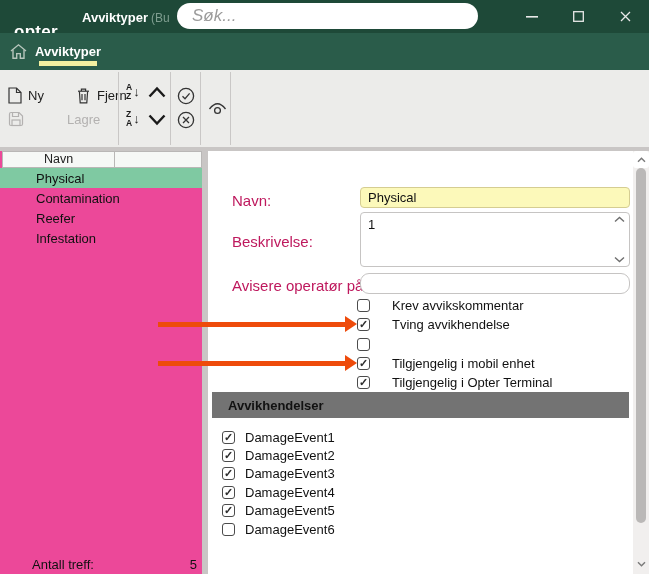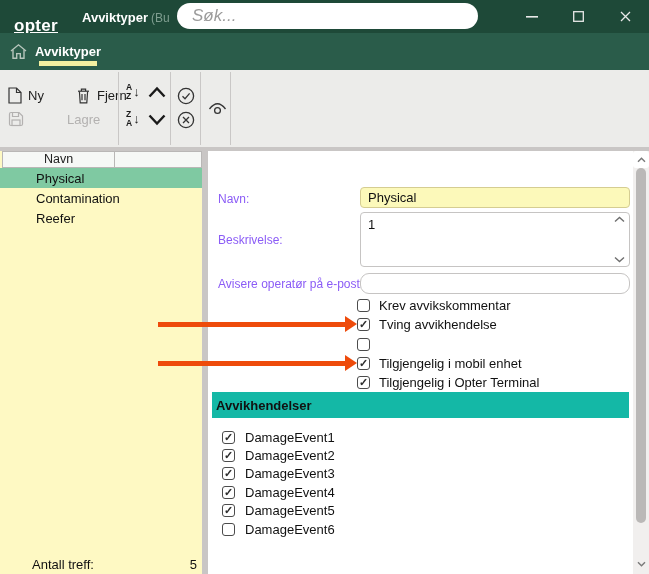--- a/index.html
+++ b/index.html
@@ -2,21 +2,21 @@
 <html><head>
 <meta charset="utf-8">
 <style>
   html,body{margin:0;padding:0;background:#fff;}
   *{box-sizing:border-box;}
   #app{position:relative;width:649px;height:574px;overflow:hidden;background:#fff;
        font-family:"Liberation Sans",sans-serif;color:#1d1d1d;}
 
   
   .titlebar{position:absolute;left:0;top:0;width:649px;height:33px;background:#1e4938;}
-  .logo{position:absolute;left:14px;top:16px;font-size:17px;font-weight:800;color:#fff;letter-spacing:.3px;text-decoration:underline;}
+  .logo{position:absolute;left:14px;top:22px;font-size:17px;font-weight:800;color:#fff;letter-spacing:.3px;text-decoration:underline;}
   .tb-title{position:absolute;left:82px;top:10px;font-size:13px;font-weight:700;color:#fff;}
   .tb-sub{position:absolute;left:151px;top:11px;font-size:12px;color:#7f9e90;}
   .search{position:absolute;left:177px;top:3px;width:301px;height:26px;background:#fff;border-radius:13px;
           display:flex;align-items:center;padding-left:15px;}
   .search-ph{font-size:17px;color:#9b9b9b;font-style:italic;}
   .winbtns{position:absolute;right:0;top:0;height:33px;display:flex;}
   .winbtn{width:47px;height:33px;display:flex;align-items:center;justify-content:center;color:#e9e9e9;}
   .winbtn svg{display:block;}
 
   
@@ -31,55 +31,55 @@
   .gray-strip{position:absolute;left:0;top:147px;width:649px;height:4px;background:#c9c6c5;}
   .tb-sep{position:absolute;top:2px;bottom:2px;width:1px;background:#c9c7c6;}
   .tb-btn{position:absolute;display:flex;align-items:center;gap:6px;font-size:13px;color:#1d1d1d;height:22px;}
   .tb-btn.disabled{color:#b3b1b0;gap:43px;}
   .sort-ic{display:flex;align-items:center;}
   .sort-letters{display:flex;flex-direction:column;font-size:8.5px;line-height:8.5px;font-weight:600;color:#1a1a1a;}
   .sort-arr{font-size:13px;line-height:13px;color:#1a1a1a;margin-left:1px;}
   .tb-ico{position:absolute;display:flex;align-items:center;justify-content:center;}
 
   
-  .listpanel{position:absolute;left:0;top:151px;width:202px;height:423px;background:#fef9c3;}
+  .listpanel{position:absolute;left:0;top:151px;width:202px;height:423px;background:#ec4899;}
   .list-header{position:absolute;left:0;top:0;right:0;height:17px;display:flex;}
   .hcell{flex:0 0 113px;margin-left:2px;background:#f6f8f6;border:1px solid #b9b7b6;
          font-size:12.5px;text-align:center;line-height:14px;color:#222;}
   .hcell2{flex:1;background:#f6f8f6;border:1px solid #b9b7b6;border-left:none;}
   #list-rows{position:absolute;left:0;top:17px;right:0;}
   .list-row{height:20px;display:flex;align-items:center;padding-left:36px;font-size:13px;color:#111;}
   .list-row.selected{background:#7fc9a2;}
   .statusrow{position:absolute;left:4px;right:5px;top:406px;display:flex;justify-content:space-between;
              font-size:13px;color:#111;margin-left:28px;}
 
   .vdivider{position:absolute;left:202px;top:151px;width:6px;height:423px;background:#c9c6c5;}
 
   
   .mainpanel{position:absolute;left:208px;top:151px;width:425px;height:423px;background:#fff;}
   .section-header{position:absolute;left:4px;top:1px;width:417px;height:30px;background:#82cba7;
                   display:flex;align-items:center;padding-left:11px;font-size:18px;color:#1b1b1b;}
-  .frm-label{position:absolute;font-size:12px;color:#8b5cf6;}
+  .frm-label{position:absolute;font-size:15px;color:#be185d;margin-left:14px;}
   .txt-input{position:absolute;border:1px solid #c6c4c3;border-radius:4px;background:#fff;
              font-family:"Liberation Sans",sans-serif;font-size:13px;color:#111;padding:0 7px;outline:none;}
   .navn-input{left:152px;top:36px;width:270px;height:21px;background:#fcf9ba;border-color:#d5cd92;}
   .textarea{position:absolute;left:152px;top:61px;width:270px;height:55px;border:1px solid #c6c4c3;border-radius:4px;
             background:#fff;font-size:13px;color:#111;padding:4px 7px;}
   .ta-chev{position:absolute;right:4px;color:#6f6f6f;}
   .epost-input{left:152px;top:122px;width:270px;height:21px;border-radius:9px;}
   .check-row{display:flex;align-items:center;}
   #form-checks{position:absolute;left:149px;top:145px;}
-  #form-checks .check-row{height:19.25px;gap:9px;}
+  #form-checks .check-row{height:19.25px;gap:22px;}
   #event-checks{position:absolute;left:14px;top:277px;}
   #event-checks .check-row{height:18.4px;gap:10px;}
   .cb{width:13px;height:13px;border:1.5px solid #4c4c4c;border-radius:3px;background:#fff;flex:0 0 13px;
       display:flex;align-items:center;justify-content:center;font-size:11px;font-weight:700;color:#2e2e2e;line-height:11px;}
   .cb-label{font-size:13px;color:#111;white-space:nowrap;}
-  .events-bar{position:absolute;left:4px;top:241px;width:417px;height:26px;background:#14b8a6;
-              display:flex;align-items:center;padding-left:4px;font-size:13px;font-weight:700;color:#111;}
+  .events-bar{position:absolute;left:4px;top:241px;width:417px;height:26px;background:#737373;
+              display:flex;align-items:center;padding-left:16px;font-size:13px;font-weight:700;color:#111;}
 
   
   .scrollbar{position:absolute;left:633px;top:151px;width:16px;height:423px;background:#f1efee;}
   .sb-up{position:absolute;left:0;top:0;width:16px;height:17px;background:#fff;border-radius:3px;
          display:flex;align-items:center;justify-content:center;}
   .sb-thumb{position:absolute;left:3px;top:17px;width:10px;height:355px;background:#bab8b7;border-radius:6px;}
   .sb-down{position:absolute;left:0;bottom:3px;width:16px;height:14px;display:flex;align-items:center;justify-content:center;}
 
   
   .arrow{position:absolute;left:158px;width:199px;height:17px;z-index:5;}
@@ -224,20 +224,23 @@
     <div id="list-rows">
         <div class="list-row selected">
           <span>Physical</span>
         </div>
         <div class="list-row">
           <span>Contamination</span>
         </div>
         <div class="list-row">
           <span>Reefer</span>
         </div>
+        <div class="list-row">
+          <span>Infestation</span>
+        </div>
       </div>
     <div class="statusrow">
       <span>Antall treff:</span>
       <span class="statusval">5</span>
     </div>
   </div>
 
   <div class="vdivider"></div>
 
   <div class="mainpanel">

